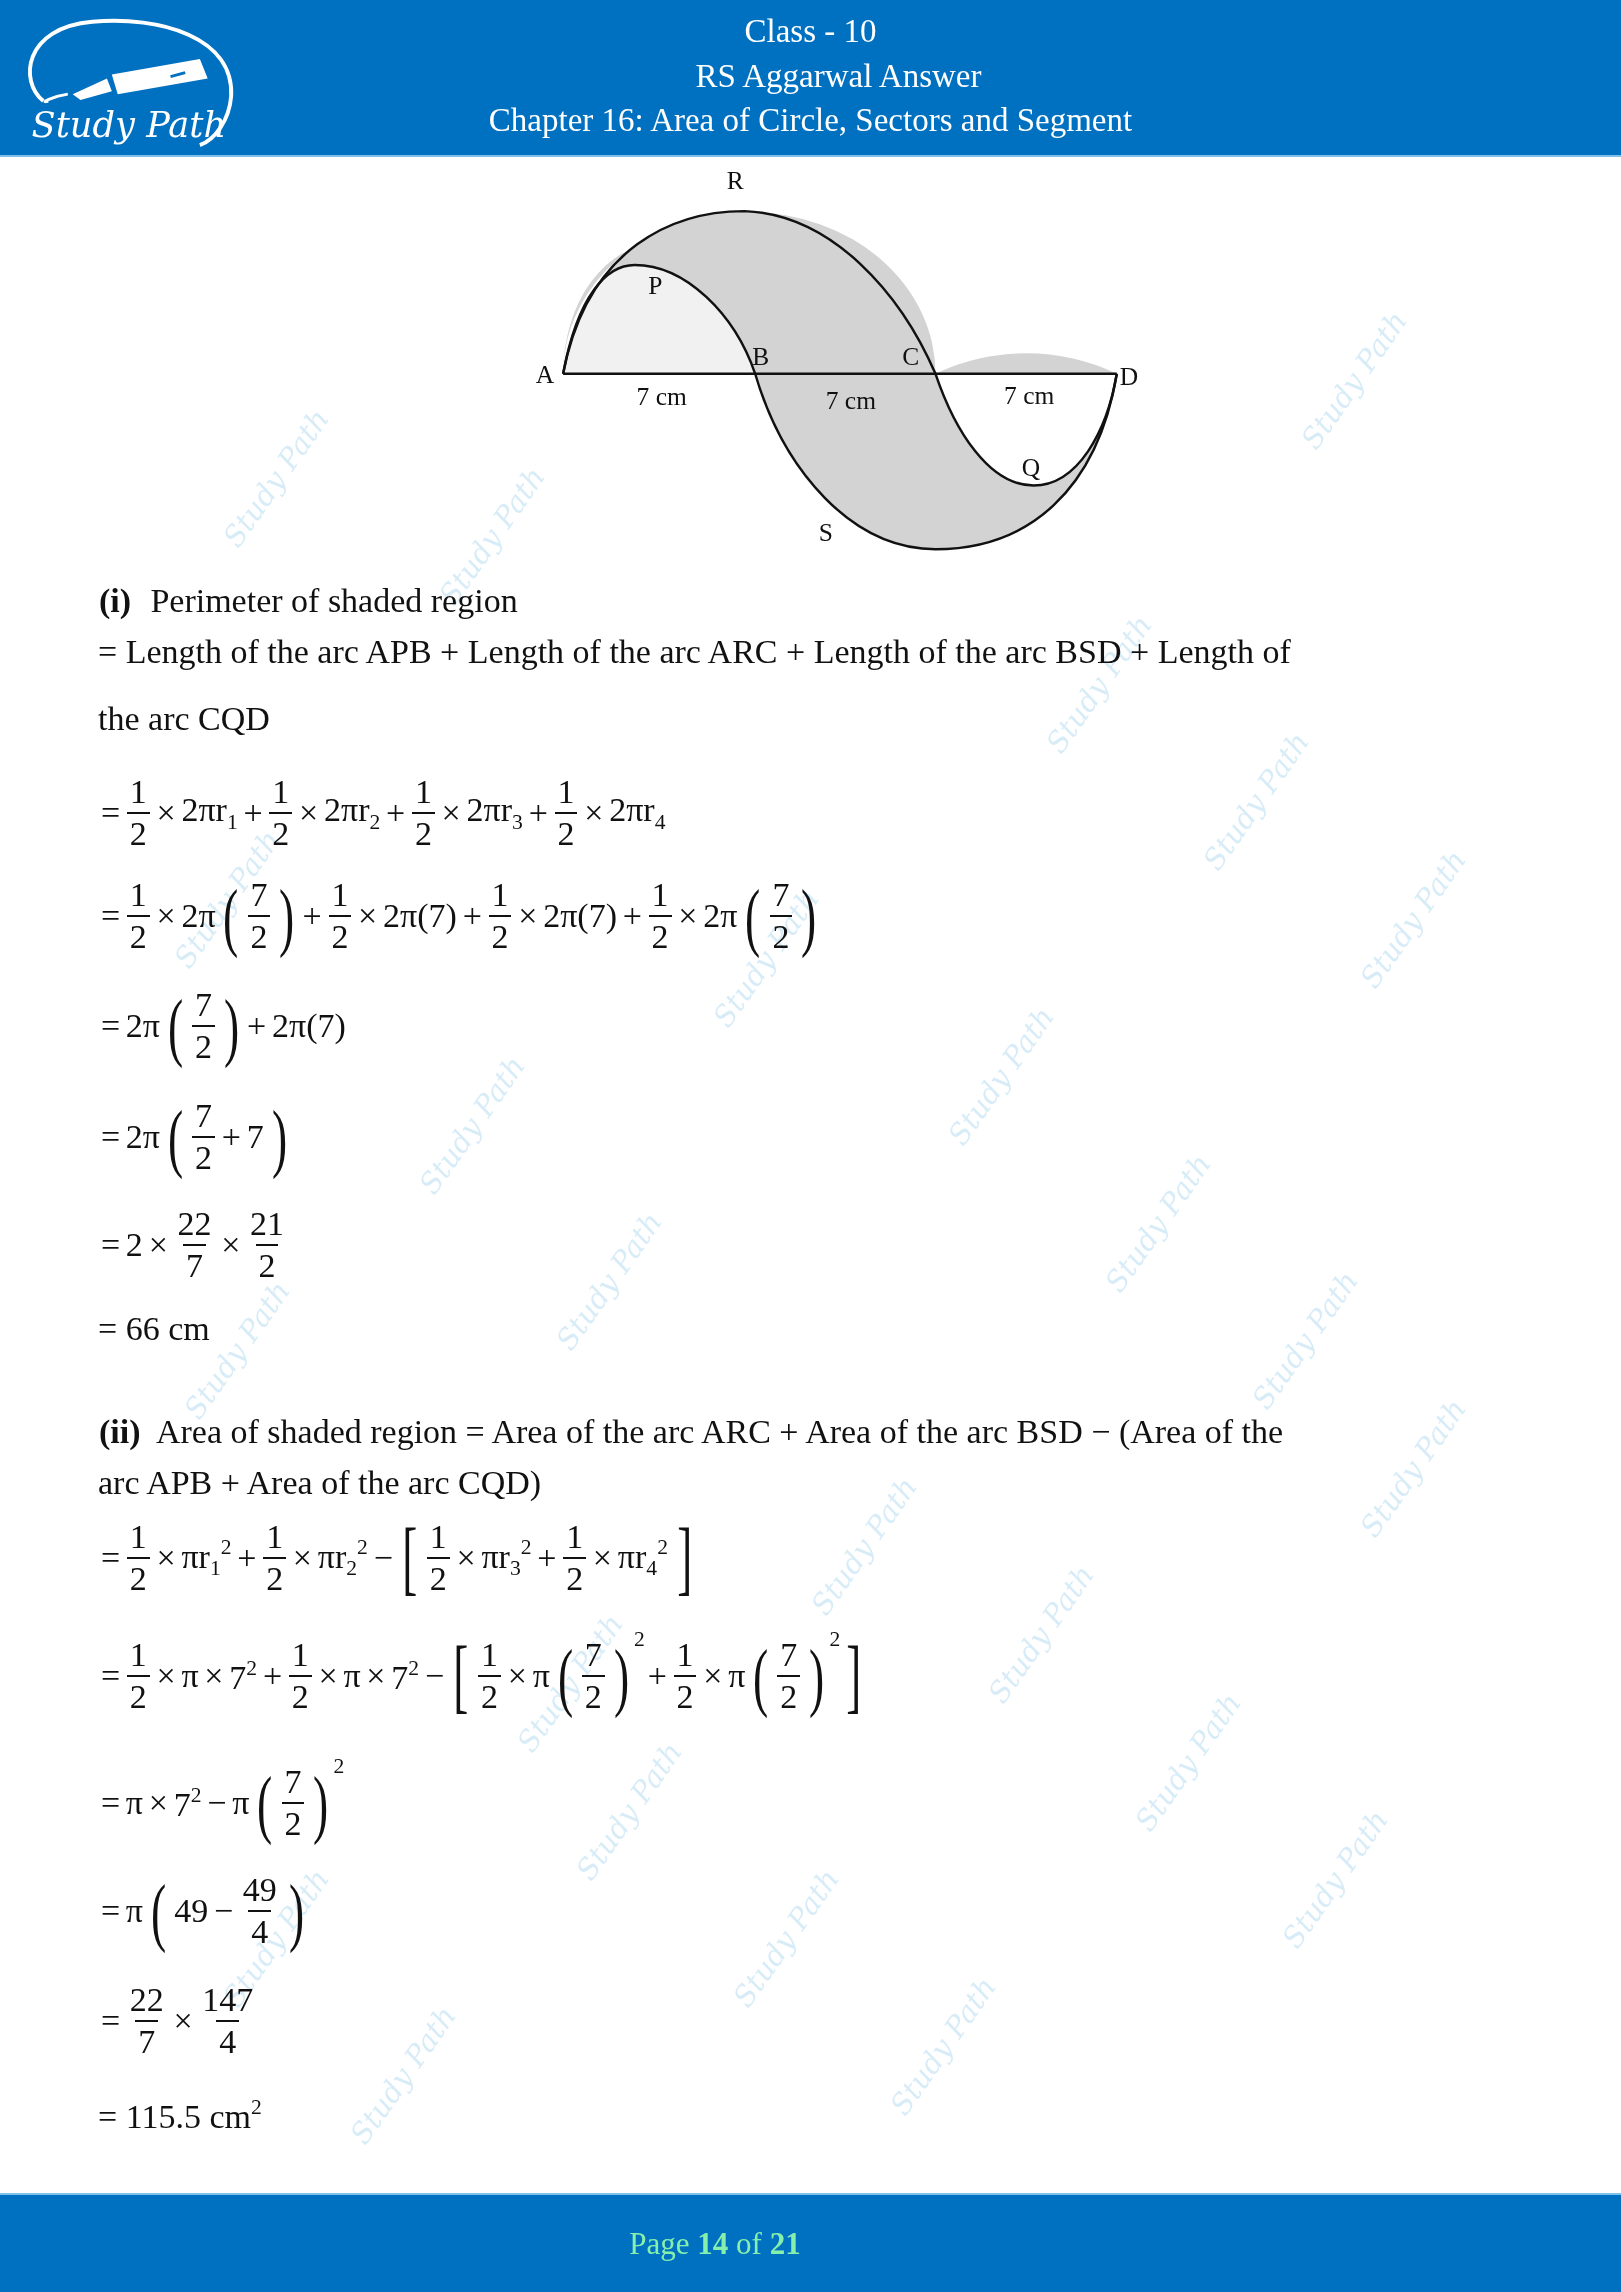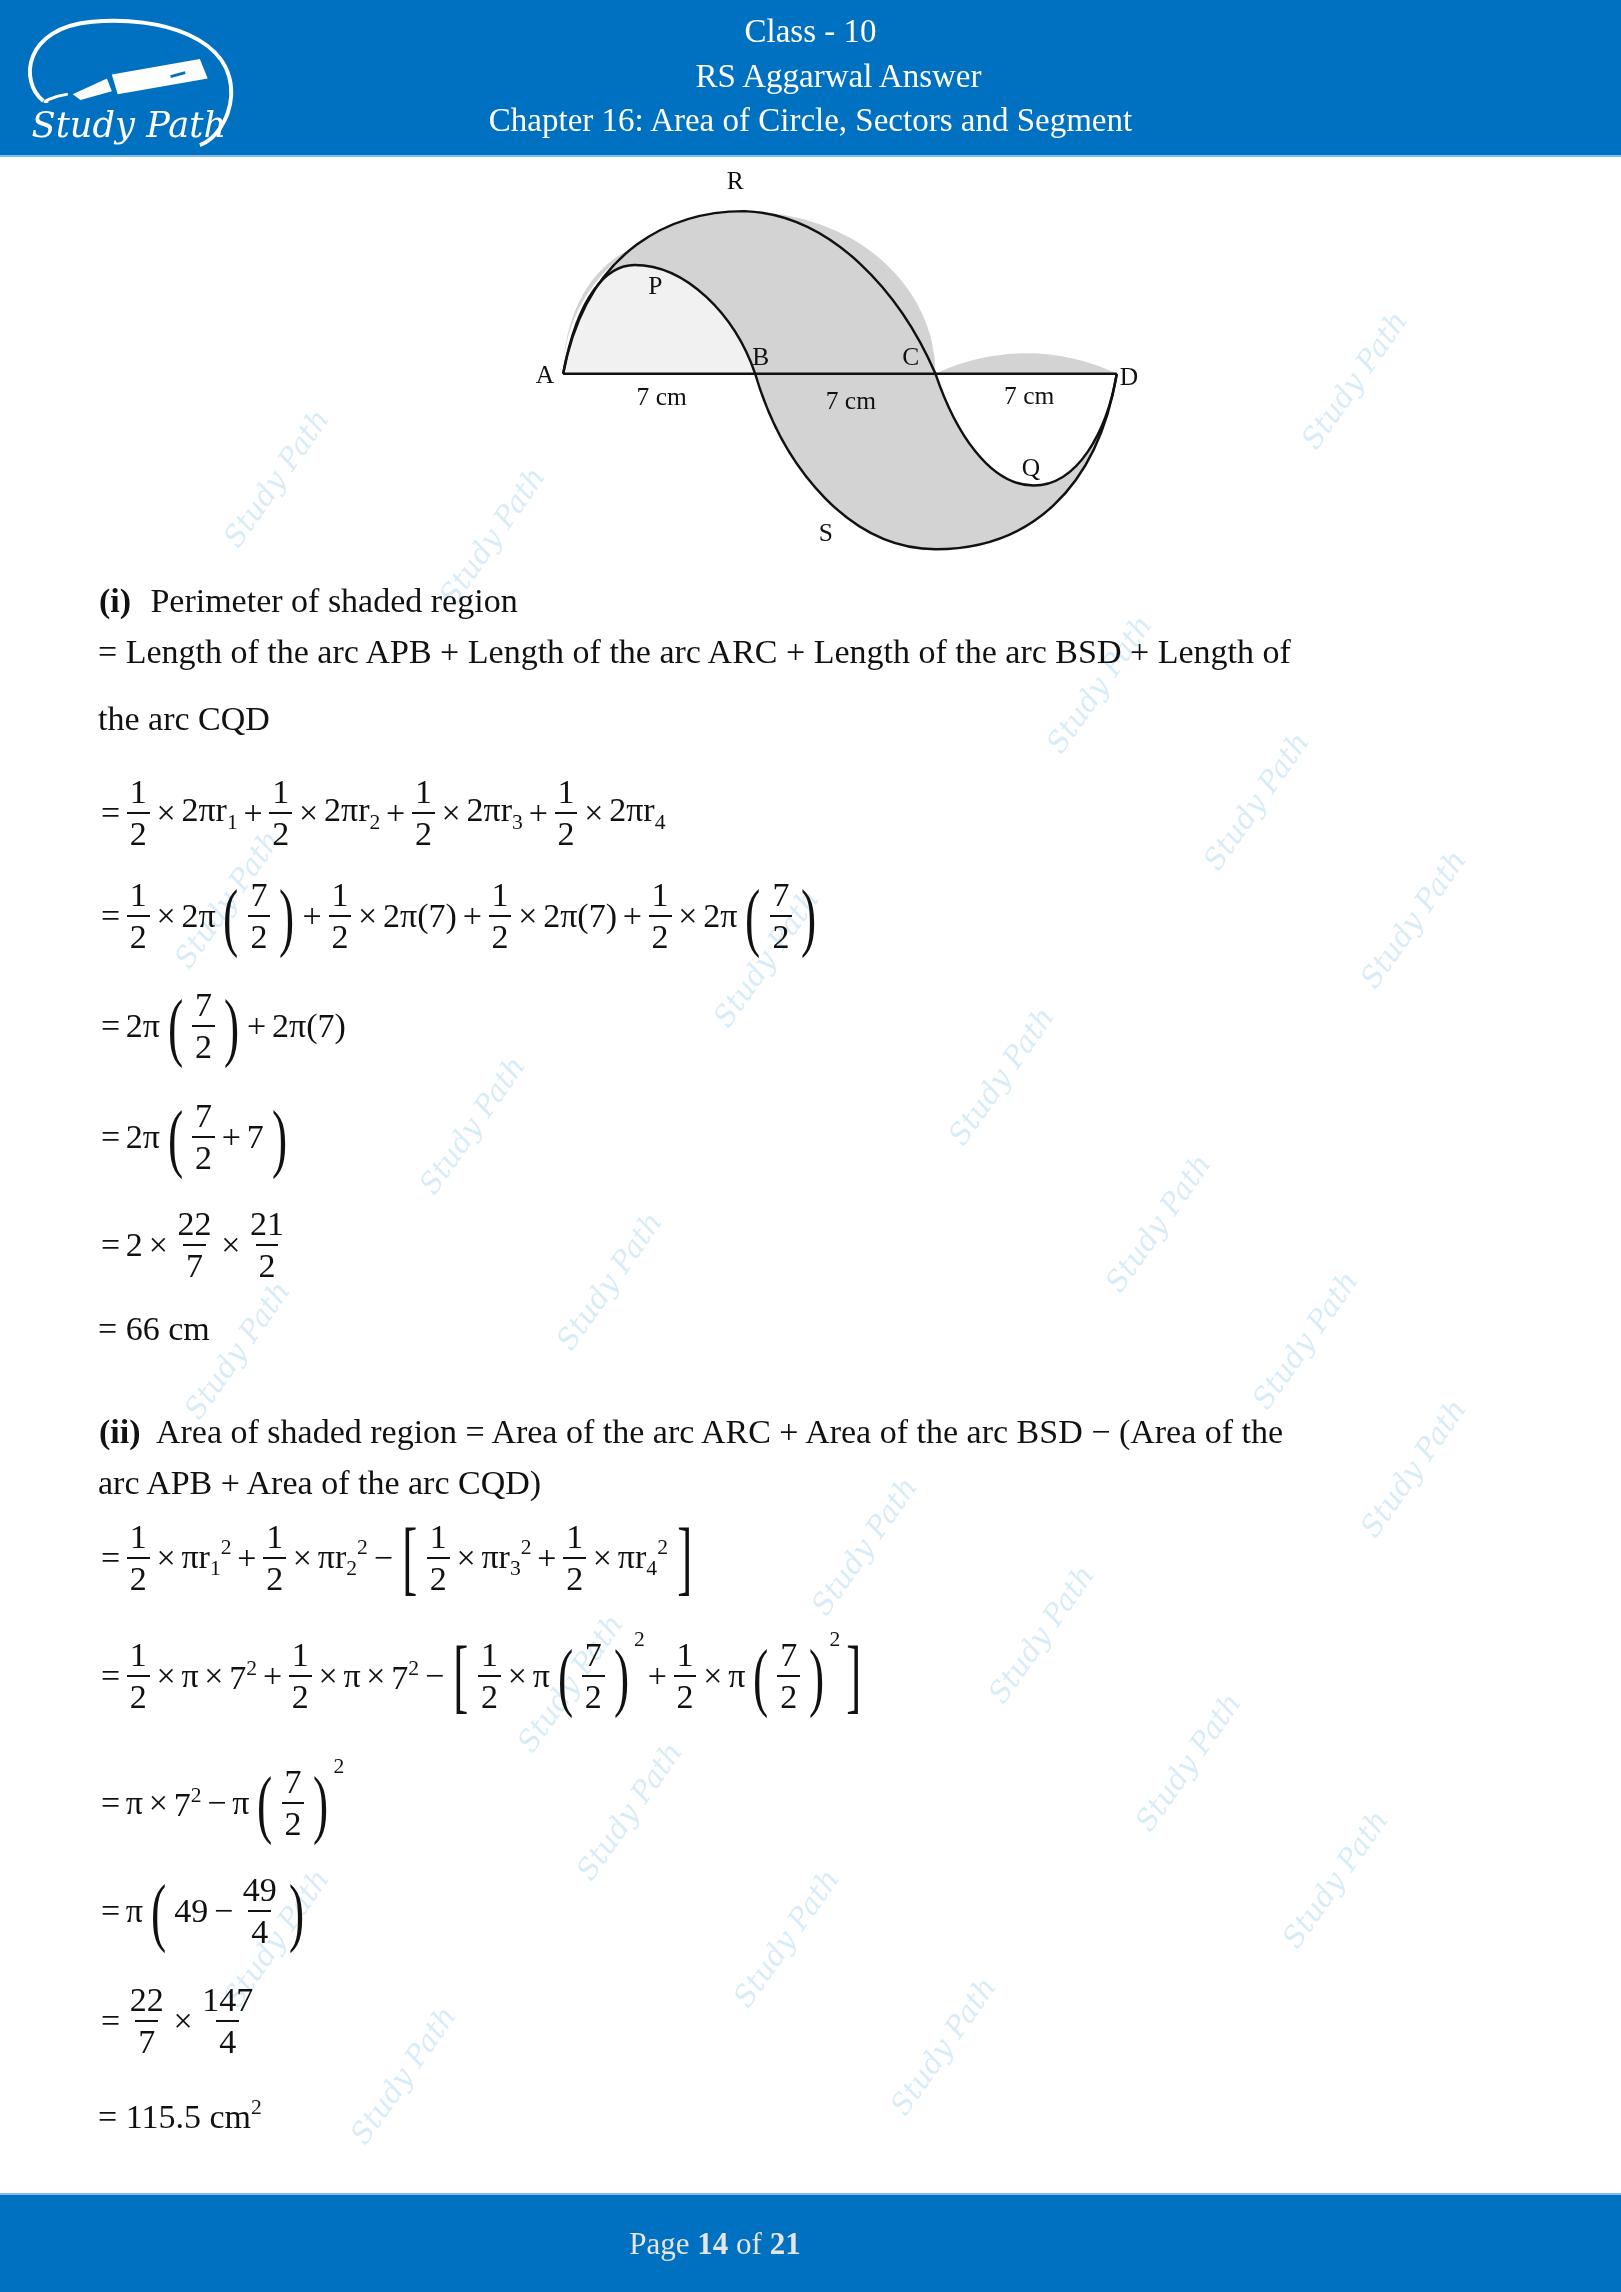--- a/index.html
+++ b/index.html
@@ -4,21 +4,21 @@
 <style>
   * { box-sizing: border-box; margin: 0; padding: 0; }
   html, body { width: 1621px; height: 2293px; background: #ffffff; overflow: hidden; }
   body { position: relative; font-family: "DejaVu Serif", serif; color: #111; }
 
   .header { position: absolute; left: 0; top: 0; width: 1621px; height: 157px; background: #0070C0; border-bottom: 2.9px solid #7fc1ea; }
   .header .hl { position: absolute; left: 0; width: 1621px; text-align: center; color: #fff; font-family: "Liberation Serif", serif; font-size: 33px; line-height: 39px; }
   .logo { position: absolute; left: 13.7px; top: 7.8px; width: 225px; height: 142px; }
 
   .footer { position: absolute; left: 0; top: 2193px; width: 1621px; height: 100px; background: #0070C0; border-top: 2.9px solid #7fc1ea; }
-  .footer .pg { position: absolute; left: 0; top: 31px; width: 1430px; text-align: center; color: #e5e5e5; font-family: "Liberation Serif", serif; font-size: 31px; }
+  .footer .pg { position: absolute; left: 0; top: 31px; width: 1430px; text-align: center; color: #86efac; font-family: "Liberation Serif", serif; font-size: 31px; }
   .footer .pg b { font-weight: bold; }
 
   .wm { position: absolute; color: #cfe8f6; font-family: "DejaVu Serif", serif; font-style: italic; font-size: 29px; transform: rotate(-55deg); opacity: 0.8; white-space: nowrap; pointer-events: none; }
 
   .diagram { position: absolute; left: 519px; top: 157px; width: 637px; height: 412px; }
 
   .line { position: absolute; left: 98px; font-family: "Liberation Serif", serif; font-size: 34px; line-height: 39px; white-space: nowrap; color: #111; }
   .label { font-weight: bold; display: inline-block; border: 1px solid transparent; }
   .math { position: absolute; left: 98px; font-family: "Liberation Serif", serif; font-size: 34px; white-space: nowrap; display: flex; align-items: center; color: #111; }
   .math .t { display: inline-block; padding: 0 2.9px; }

